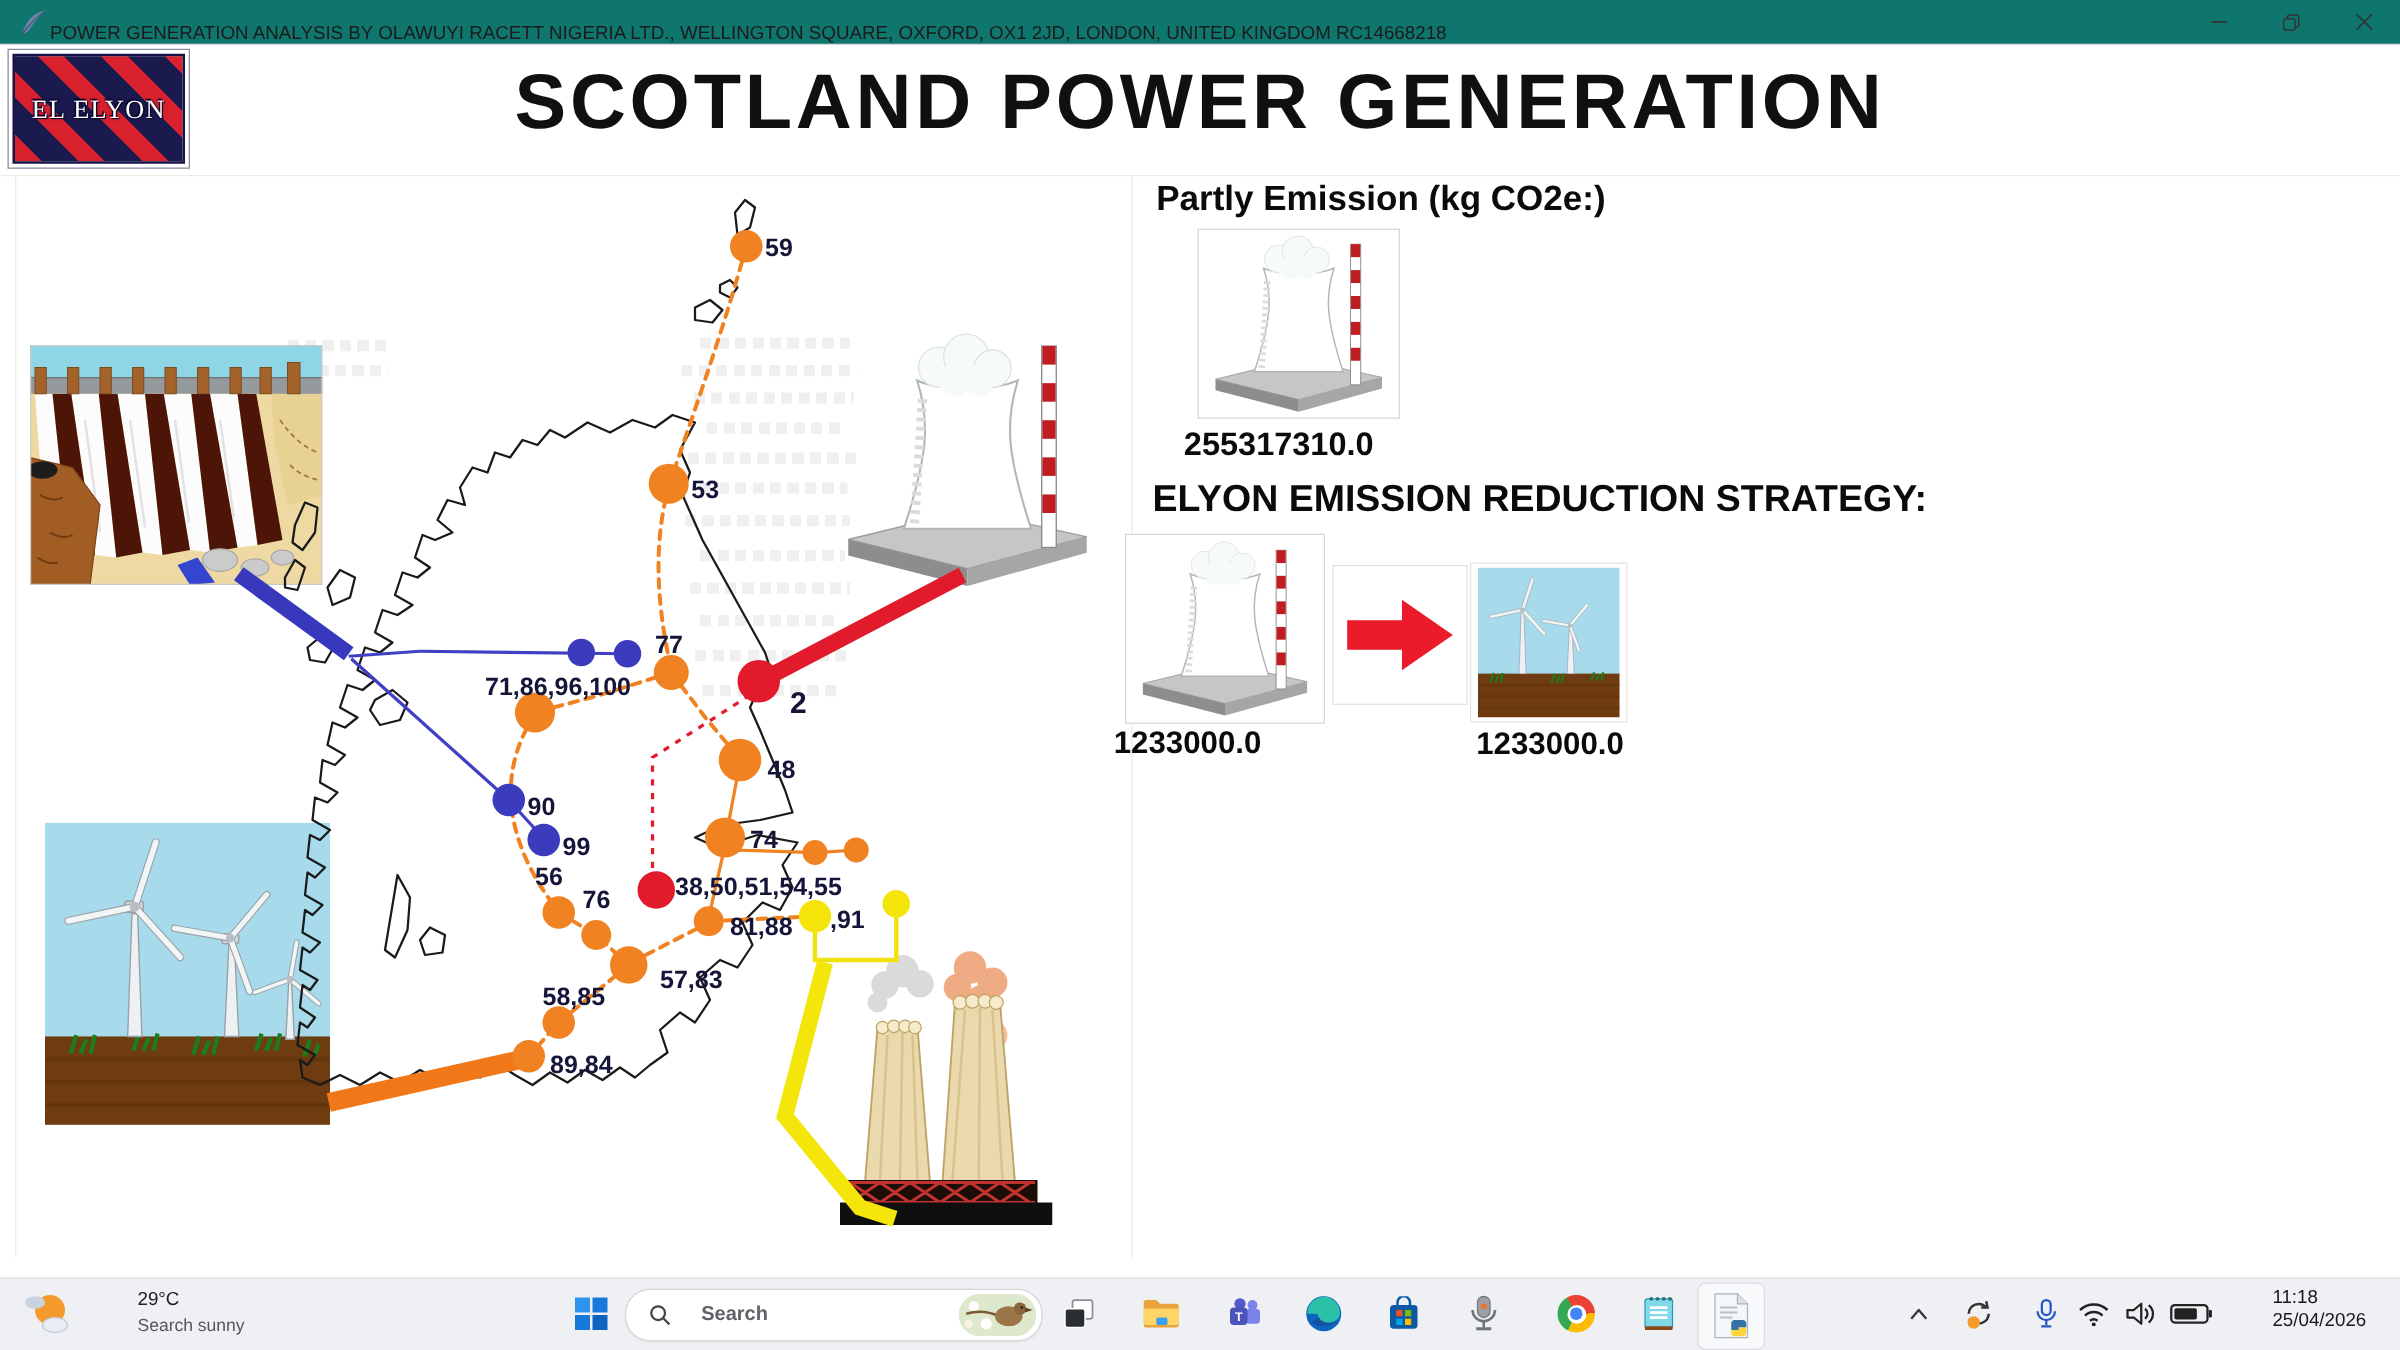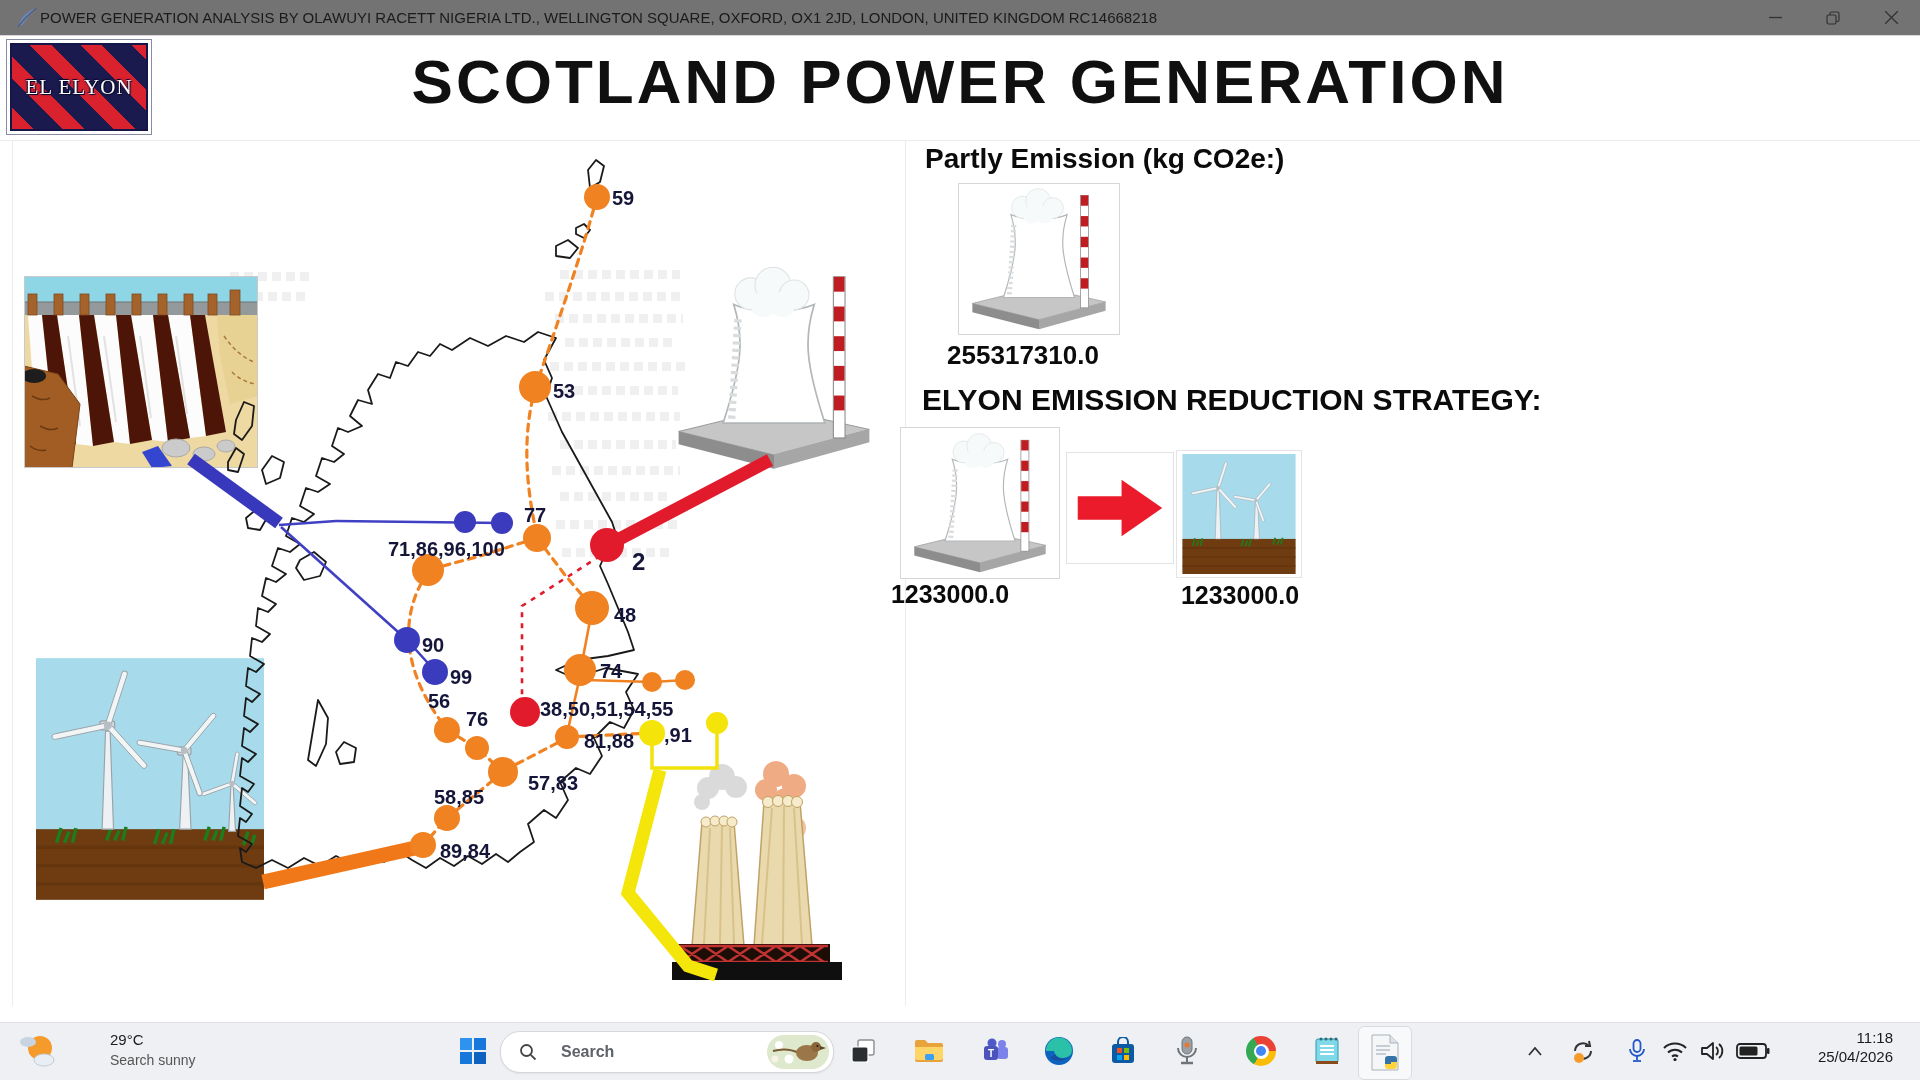--- a/index.html
+++ b/index.html
@@ -1,20 +1,20 @@
 <!DOCTYPE html>
 <html><head>
 <meta charset="utf-8">
 <style>
   html,body{margin:0;padding:0;width:1920px;height:1080px;overflow:hidden;
     font-family:"Liberation Sans",sans-serif;background:#fff;}
   .abs{position:absolute;}
   
-  #titlebar{left:0;top:0;width:1920px;height:35px;background:#737373;border-bottom:1px solid #ddd5dd;
-    display:flex;align-items:center;z-index:20;}
+  #titlebar{left:0;top:0;width:1920px;height:35px;background:#0f766e;border-bottom:1px solid #ddd5dd;
+    display:flex;align-items:flex-end;z-index:20;}
   #titlebar .ttext{font-size:15px;color:#1b1b1b;margin-left:10px;white-space:nowrap;}
   #winctrls{position:absolute;right:0;top:0;height:35px;display:flex;}
   .wbtn{width:58px;height:35px;display:flex;align-items:center;justify-content:center;}
   
   #logo{left:6px;top:39px;width:138px;height:88px;background:#fff;border:1px solid #8a8aa0;padding:3px;z-index:5;}
   #logo .inner{width:100%;height:100%;border:2px solid #15154a;box-sizing:border-box;
     background:repeating-linear-gradient(45deg,#d9222e 0 15px,#1a1a4e 15px 36px);
     display:flex;align-items:center;justify-content:center;}
   #logo .ltext{font-family:"Liberation Serif",serif;font-weight:normal;font-size:21px;color:#fff;
     letter-spacing:1px;text-shadow:0 0 3px #0a0a30,1px 1px 0 #0a0a30,-1px -1px 0 #0a0a30;}
@@ -31,21 +31,21 @@
   
   .nlabel{font:700 20px "Liberation Sans",sans-serif;fill:#15153a;}
   .nbig{font-size:24px;}
   
   #taskbar{left:0;top:1022px;width:1920px;height:58px;background:#eef0f3;border-top:1px solid #dfe1e4;z-index:30;}
   .tbicon{position:absolute;top:1030px;width:42px;height:42px;display:flex;align-items:center;justify-content:center;}
   .rundot{position:absolute;top:1070px;width:5px;height:5px;border-radius:50%;background:#9a9a9a;}
   #searchpill{left:500px;top:1031px;width:332px;height:40px;background:#fff;border:1px solid #d7d7d7;
     border-radius:20px;display:flex;align-items:center;box-shadow:0 1px 2px rgba(0,0,0,.06);}
   #searchpill .stext{font-size:16px;color:#5f6368;margin-left:24px;flex:1;font-weight:bold;}
-  #clock{right:27px;top:1028px;text-align:right;font-size:15px;color:#1a1a1a;line-height:19px;z-index:31;}
+  #clock{right:27px;top:1028px;font-size:15px;color:#1a1a1a;line-height:19px;z-index:31;}
   #weathertext{left:62px;top:1030px;line-height:20px;margin-left:48px;}
   #weathertext .wt1{font-size:15px;color:#202020;}
   #weathertext .wt2{font-size:14px;color:#555;}
   #activeapp{left:1358px;top:1026px;width:52px;height:52px;background:#f8f9fb;border:1px solid #d9dbde;
     border-radius:6px;display:flex;align-items:center;justify-content:center;}
   #activebar{left:1375px;top:1073px;width:18px;height:3px;border-radius:2px;background:#1a72d8;}
 </style>
 </head>
 <body>
 

